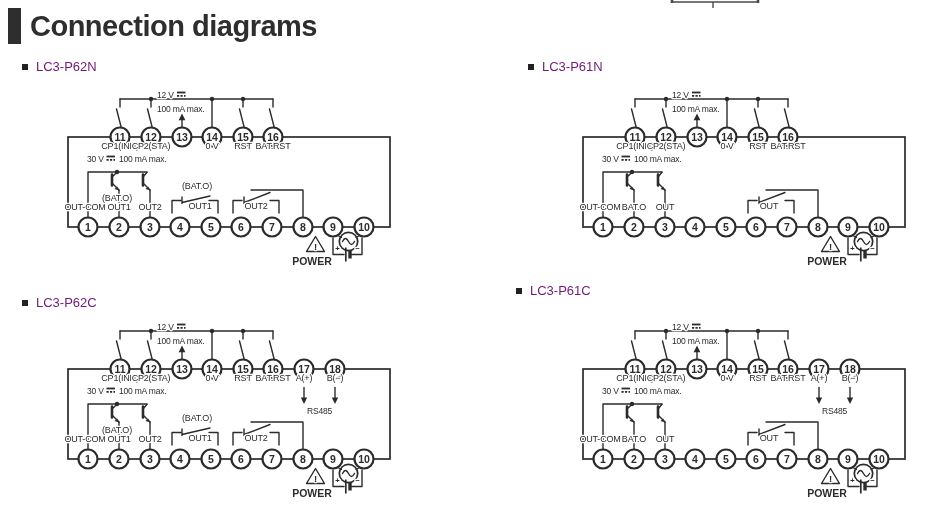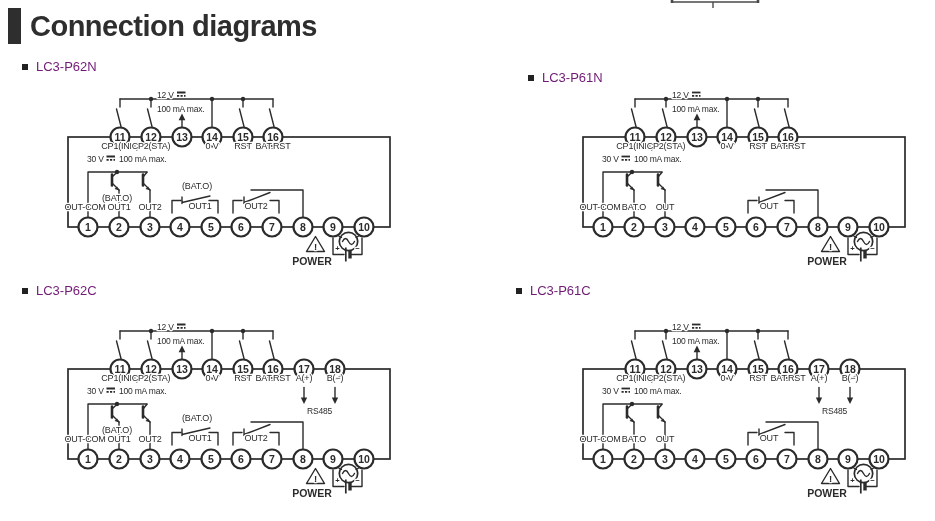--- a/index.html
+++ b/index.html
@@ -1,23 +1,23 @@
 <!DOCTYPE html>
 <html><head>
 <meta charset="utf-8">
 <style>
   html,body{margin:0;padding:0;background:#fff;}
   .page{position:relative;width:935px;height:521px;background:#fff;overflow:hidden;
-        font-family:"Liberation Sans",sans-serif;color:#2b2b2b;border-radius:18px;}
+        font-family:"Liberation Sans",sans-serif;color:#2b2b2b;}
   .titlebar{position:absolute;left:8px;top:8px;display:flex;align-items:center;}
   .accent{width:13px;height:36px;background:#2e2e2e;margin-right:9px;}
   .ptitle{font-size:29px;font-weight:700;color:#2e2e2e;letter-spacing:-0.5px;}
   .model-h{position:absolute;display:flex;align-items:center;font-size:13px;font-weight:400;color:#701a75;}
   .bullet{width:6px;height:6px;background:#222;margin-right:8px;margin-top:1px;}
-  .dh0{left:22px;top:59px}.dh1{left:528px;top:70px}.dh2{left:22px;top:283px}.dh3{left:516px;top:283px}
+  .dh0{left:22px;top:59px}.dh1{left:528px;top:59px}.dh2{left:22px;top:295px}.dh3{left:516px;top:283px}
   .dcanvas{position:absolute;width:345px;height:202px;}
   .dc0{left:60px;top:87px}.dc1{left:575px;top:87px}.dc2{left:60px;top:319px}.dc3{left:575px;top:319px}
   .artifact{position:absolute;left:0;top:0;}
   
   .w{stroke:#2b2b2b;stroke-width:1.4;fill:none;stroke-linecap:round;stroke-linejoin:round;}
   .wb{stroke:#2b2b2b;stroke-width:1.7;fill:none;}
   .bar{stroke:#2b2b2b;stroke-width:2.6;fill:none;stroke-linecap:round;}
   .f{fill:#2b2b2b;stroke:none;}
   .term circle{fill:#fff;stroke:#2b2b2b;stroke-width:2.2;}
   text{fill:#2b2b2b;paint-order:stroke;stroke:#fff;stroke-width:2.6px;stroke-linejoin:round;}

